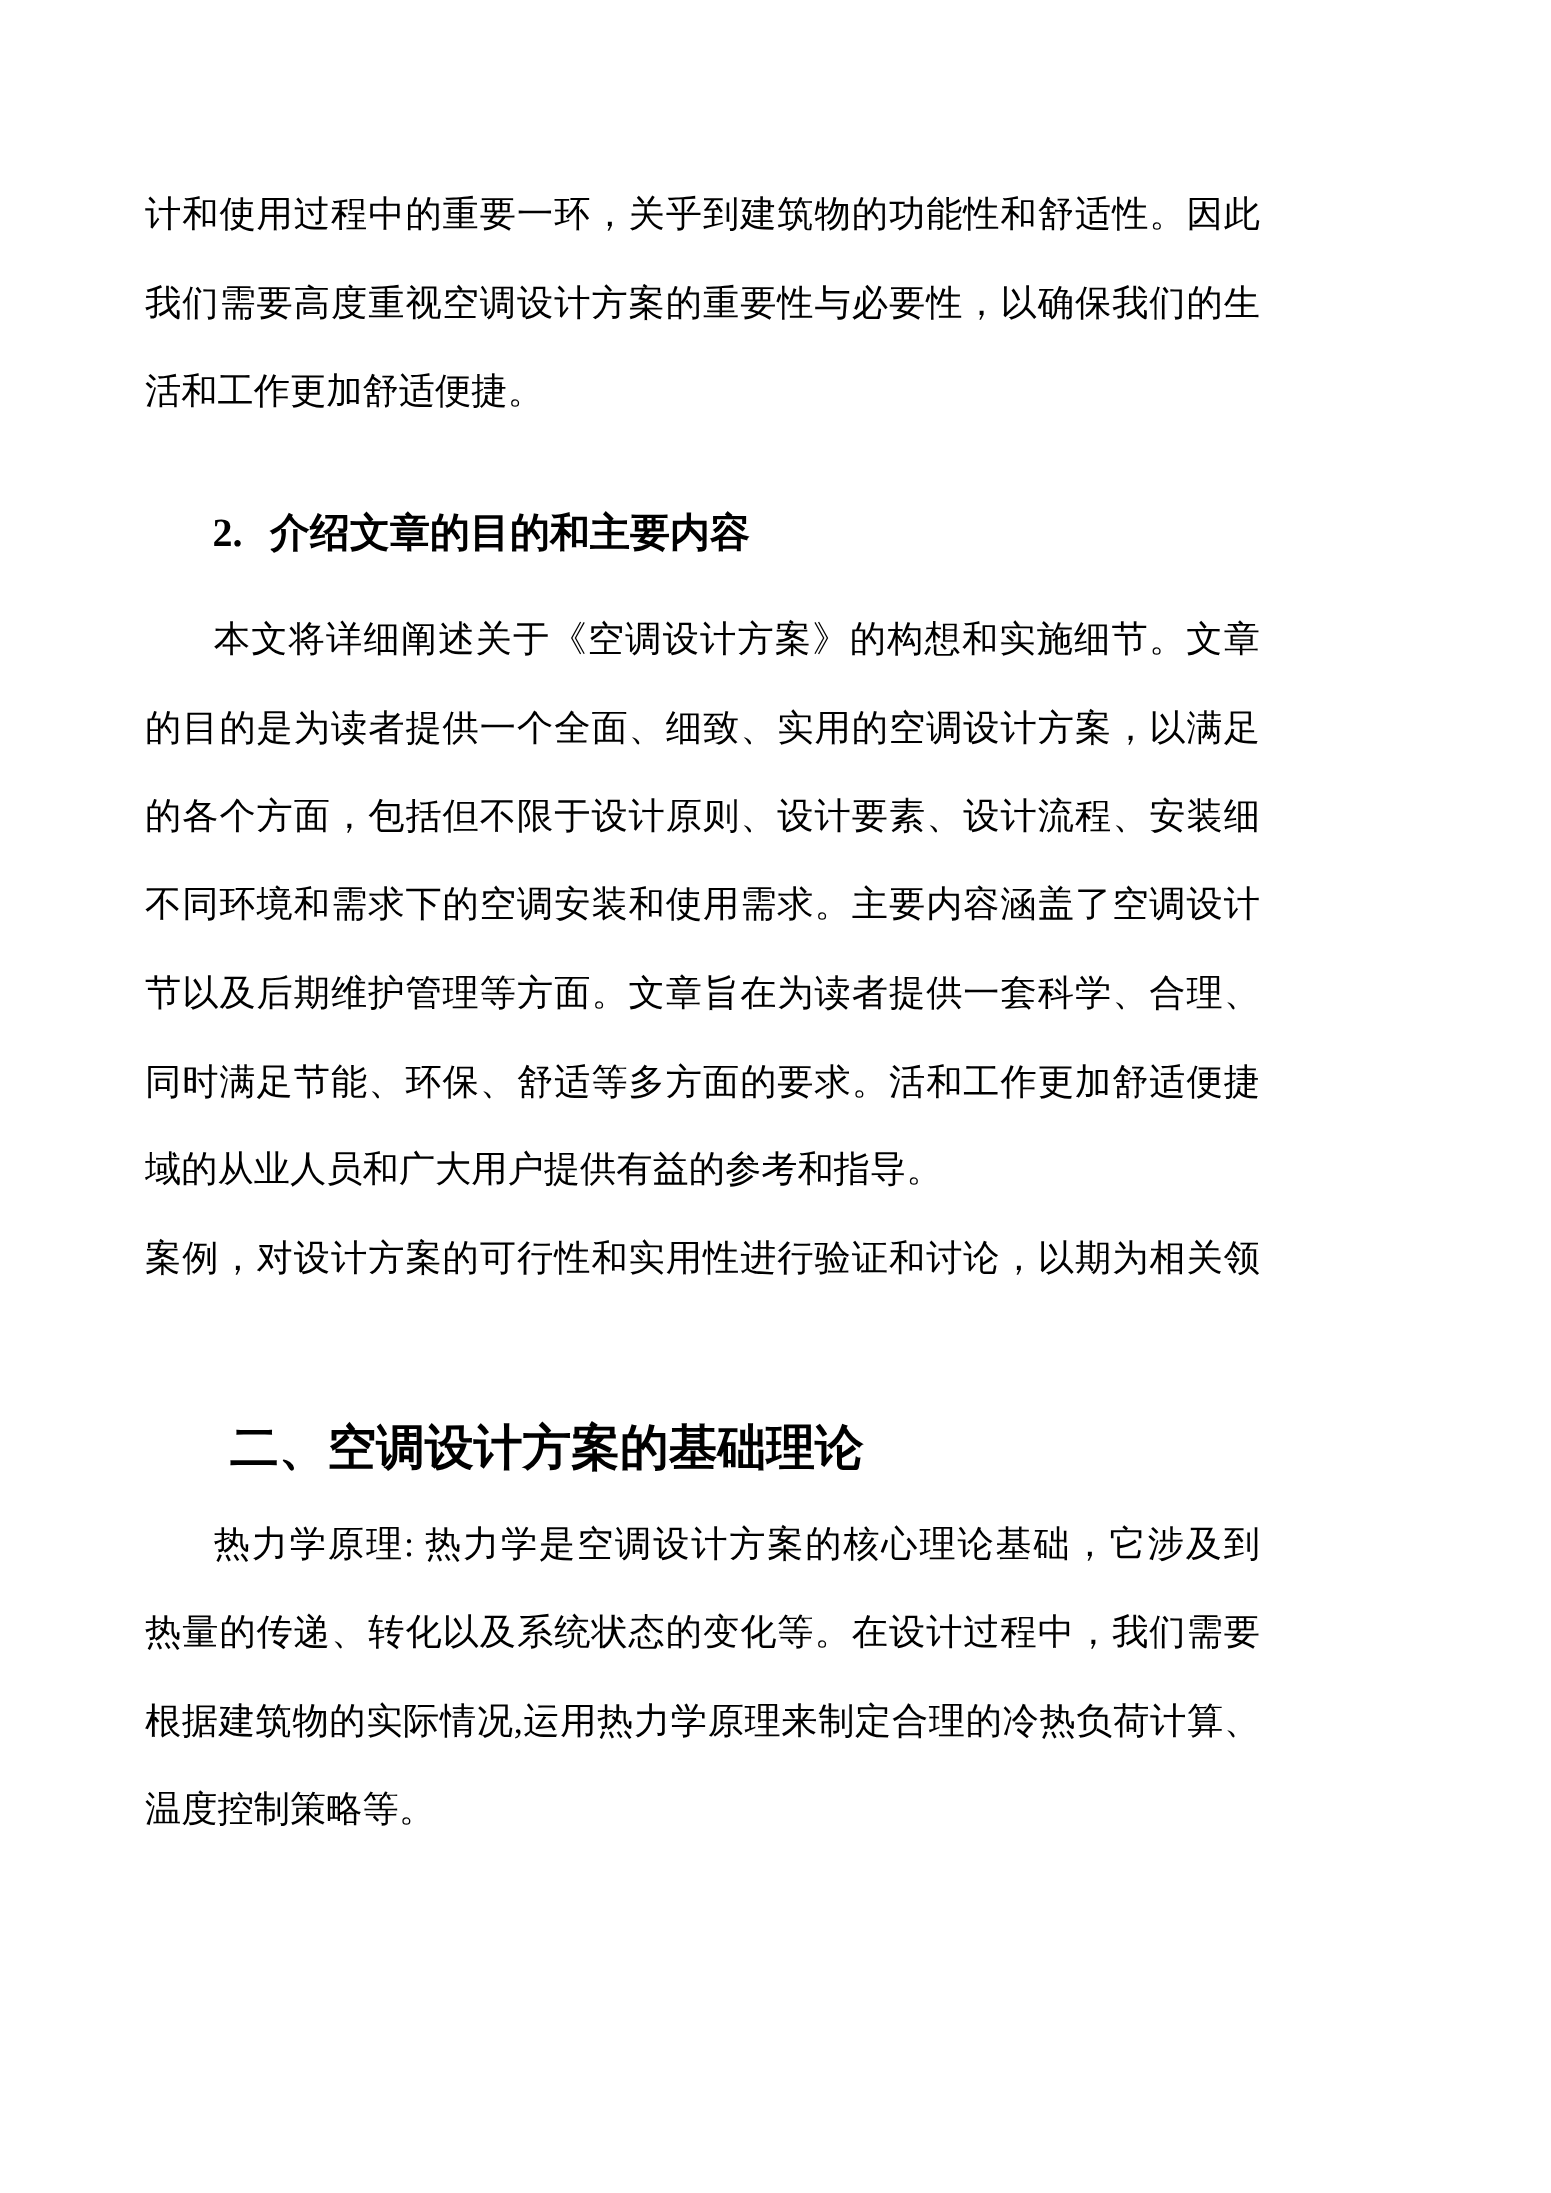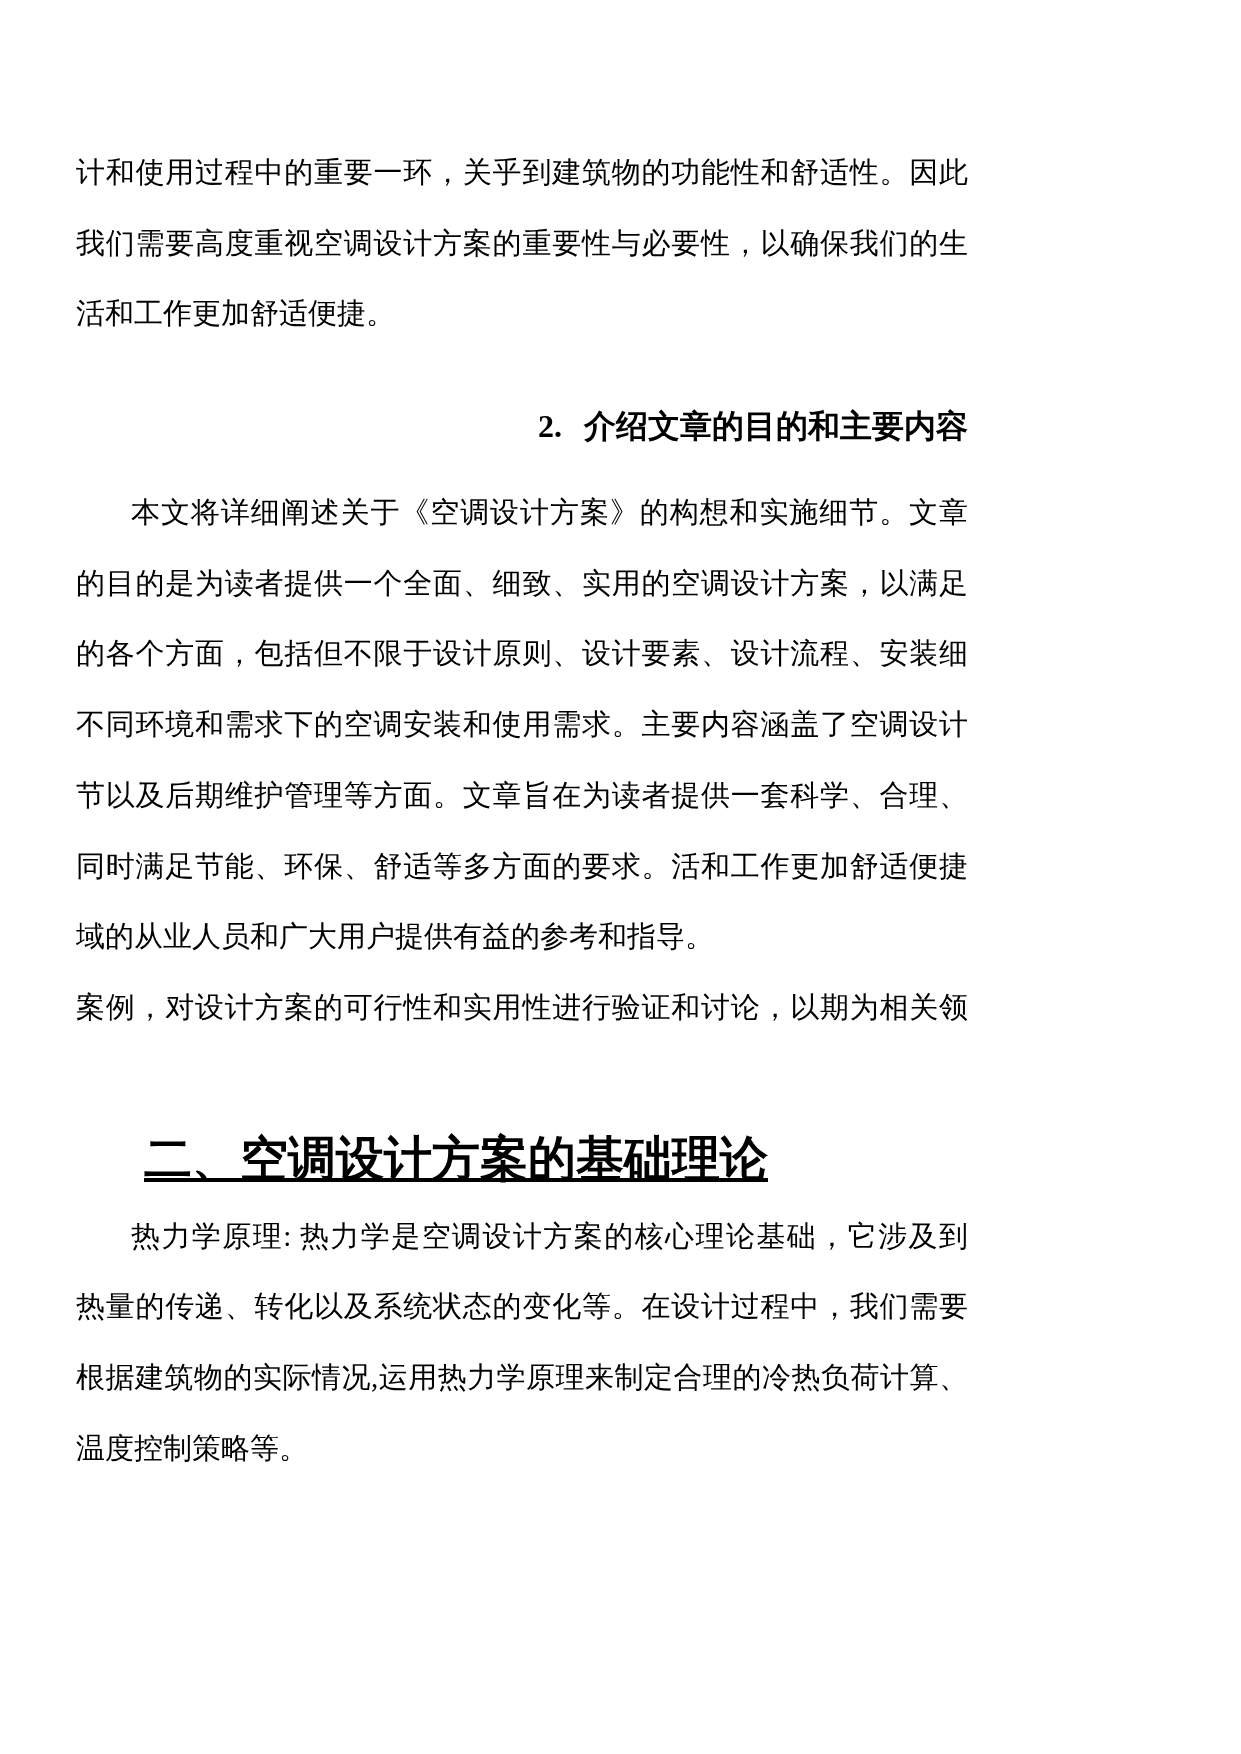--- a/index.html
+++ b/index.html
@@ -10,21 +10,21 @@
   .page {
     position: relative;
     width: 1241px;
     height: 1754px;
     background: #ffffff;
     overflow: hidden;
     font-family: "Liberation Serif", "DejaVu Serif", serif;
     color: #000000;
   }
   .content {
-    margin-left: 76px;
+    margin-left: 116px;
     width: 892px;
     padding-top: 137px;
   }
   .para {
     margin: 0;
   }
   .line {
     font-size: 29px;
     line-height: 70.7px;
     height: 70.7px;
@@ -38,33 +38,31 @@
   }
   .line.indent {
     text-indent: 55px;
   }
   .h-num {
     font-size: 32px;
     font-weight: 700;
     line-height: 44px;
     margin: 55px 0 29px 0;
     padding-left: 54px;
-    text-align: right;
   }
   .h-num .num {
     display: inline-block;
     margin-right: 22px;
   }
   .h-sec {
-    font-size: 48px;
+    font-size: 39px;
     font-weight: 700;
     line-height: 54px;
     margin: 89px 0 15px 0;
     padding-left: 68px;
-    text-decoration: underline;
   }
 </style>
 </head>
 <body>
 
 <div class="page">
   <div class="content" id="doc-content">
       <div class="para">
         <div class="line fill">计和使用过程中的重要一环，关乎到建筑物的功能性和舒适性。因此</div>
         <div class="line fill">我们需要高度重视空调设计方案的重要性与必要性，以确保我们的生</div>

